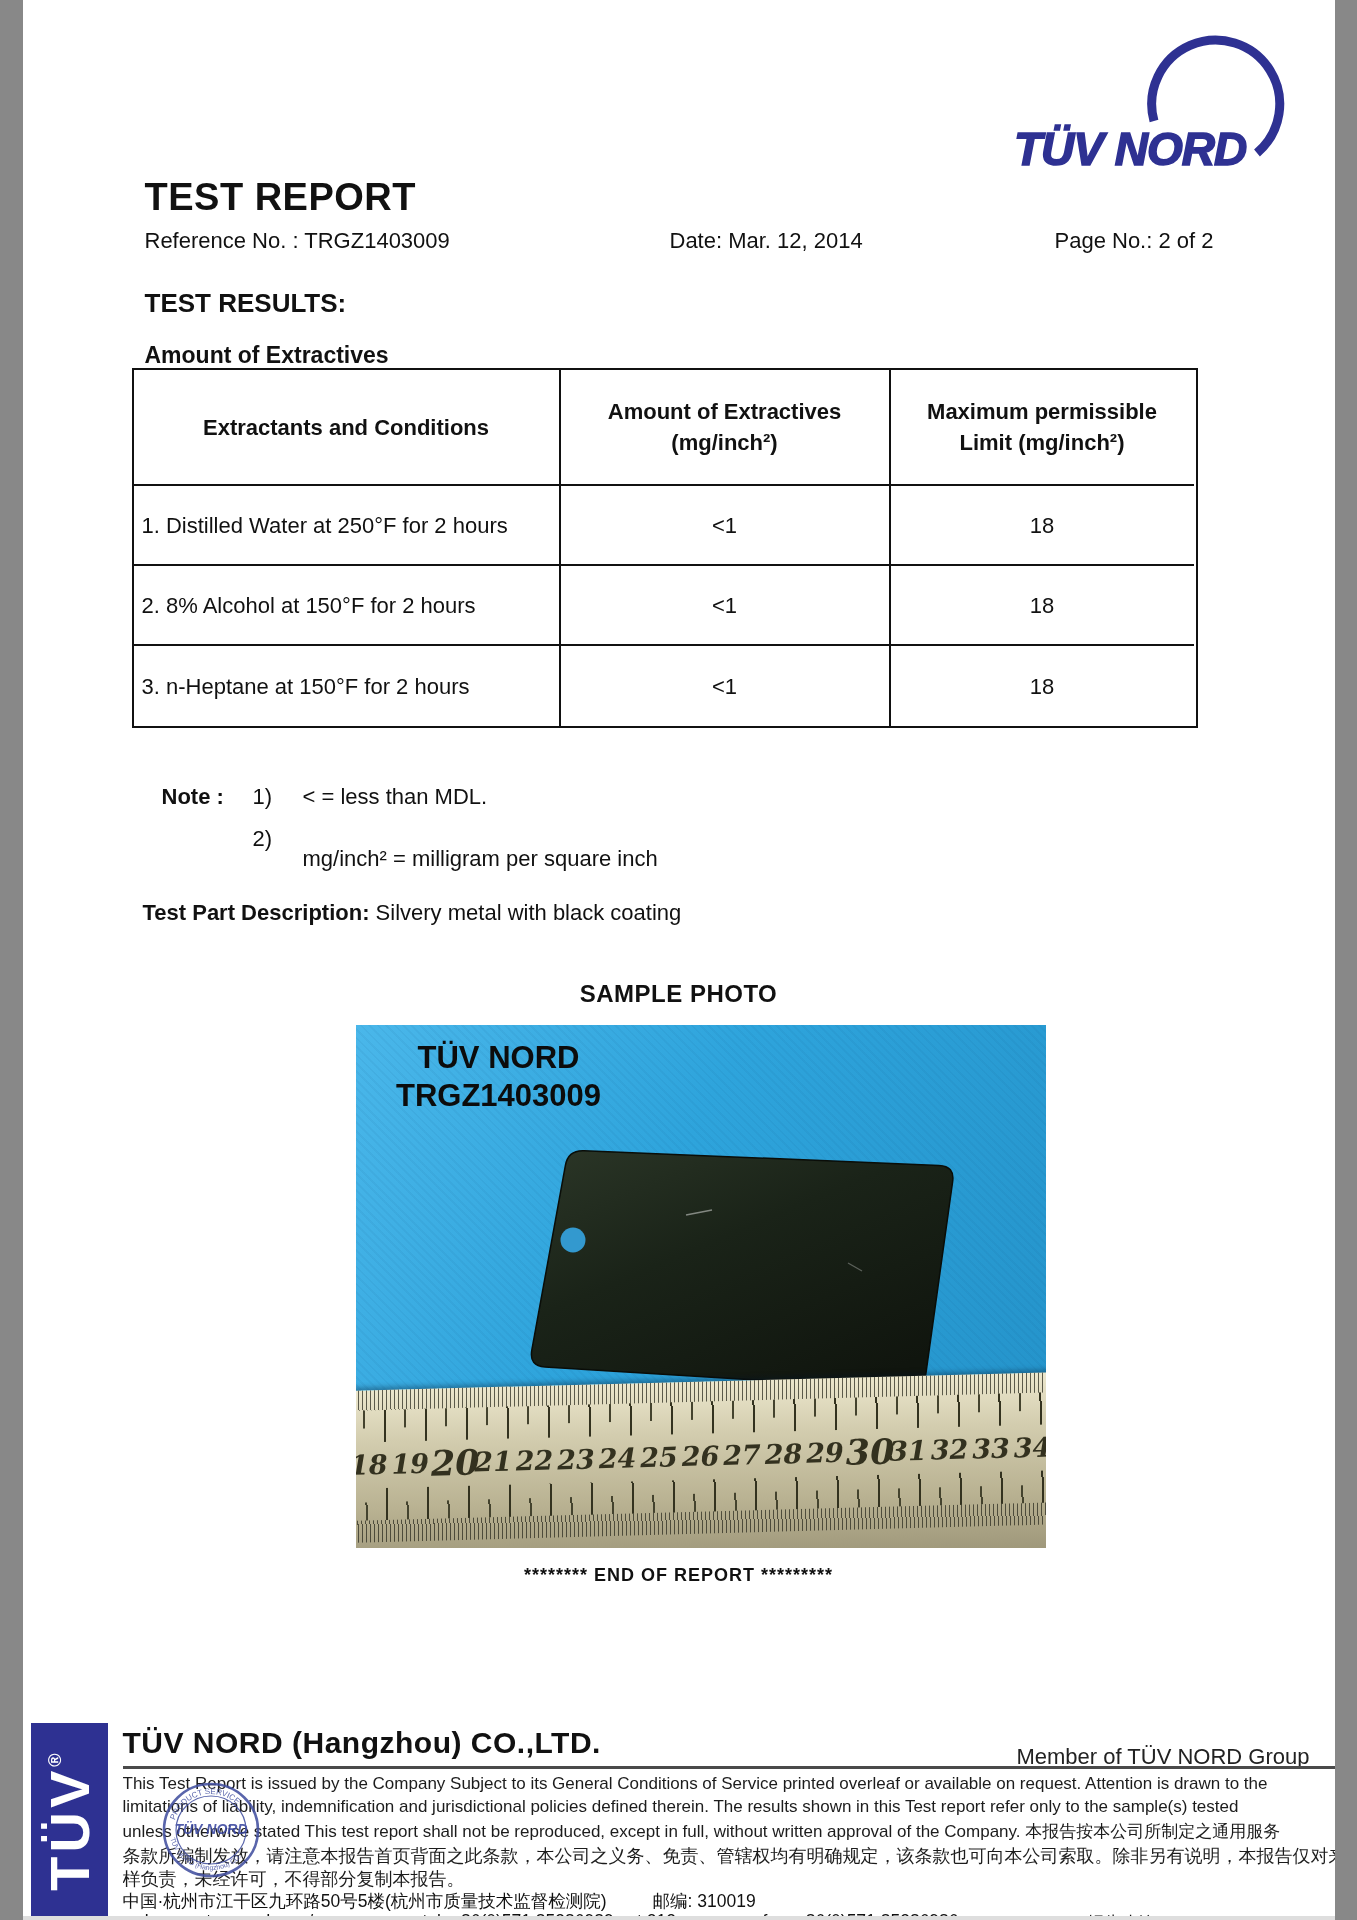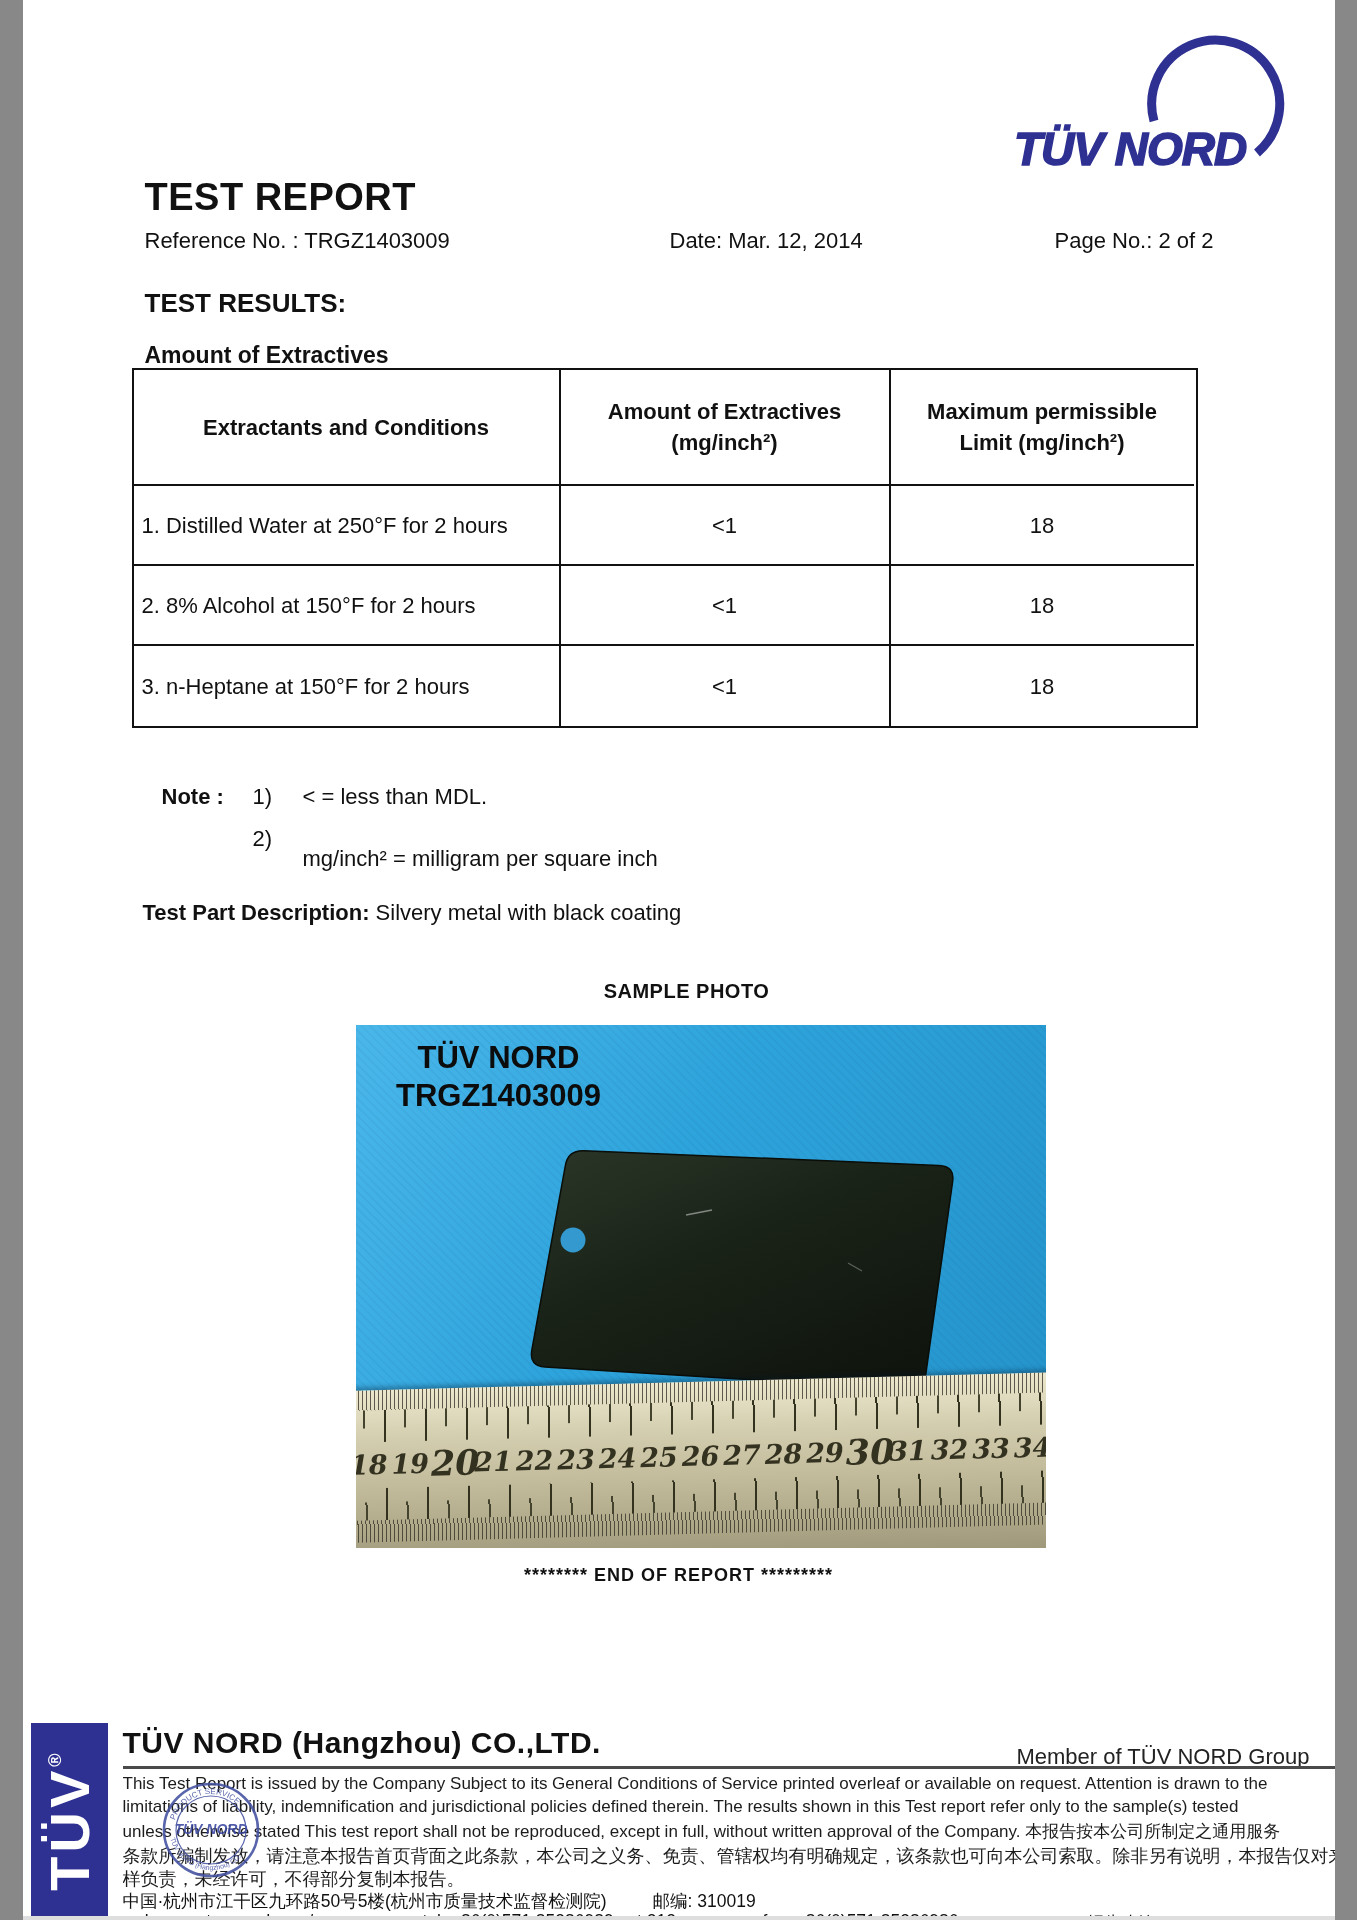--- a/index.html
+++ b/index.html
@@ -46,21 +46,21 @@
   .note-label { left:139px; top:784px; font-weight:bold; }
   .n1-num { left:230px; top:784px; }
   .n1-text { left:280px; top:784px; }
   .n2-num { left:230px; top:826px; }
   .n2-text { left:280px; top:826px;margin-top:20px; }
 
   .testpart { left:120px; top:900px; font-size:22px; }
   .testpart b { font-weight:bold; }
 
   
-  .photo-title { left:8px; top:980px; width:100%; text-align:center; font-size:20px; font-weight:bold; letter-spacing:.5px; }
+  .photo-title { left:0; top:980px; width:100%; text-align:center; font-size:24px; font-weight:bold; letter-spacing:.5px; }
 
   .photo {
     left:333px; top:1025px; width:690px; height:523px; overflow:hidden;
     background:
       repeating-linear-gradient(45deg, rgba(10,70,120,.06) 0 2px, rgba(255,255,255,0) 2px 6px),
       linear-gradient(120deg,#4ab7ea 0%, #2ea4dc 40%, #2391c8 100%);
   }
   .photo-label {
     position:absolute; left:28px; top:14px; width:230px; text-align:center;
     font-size:31px; font-weight:bold; line-height:38px; color:#0c0c0c;

